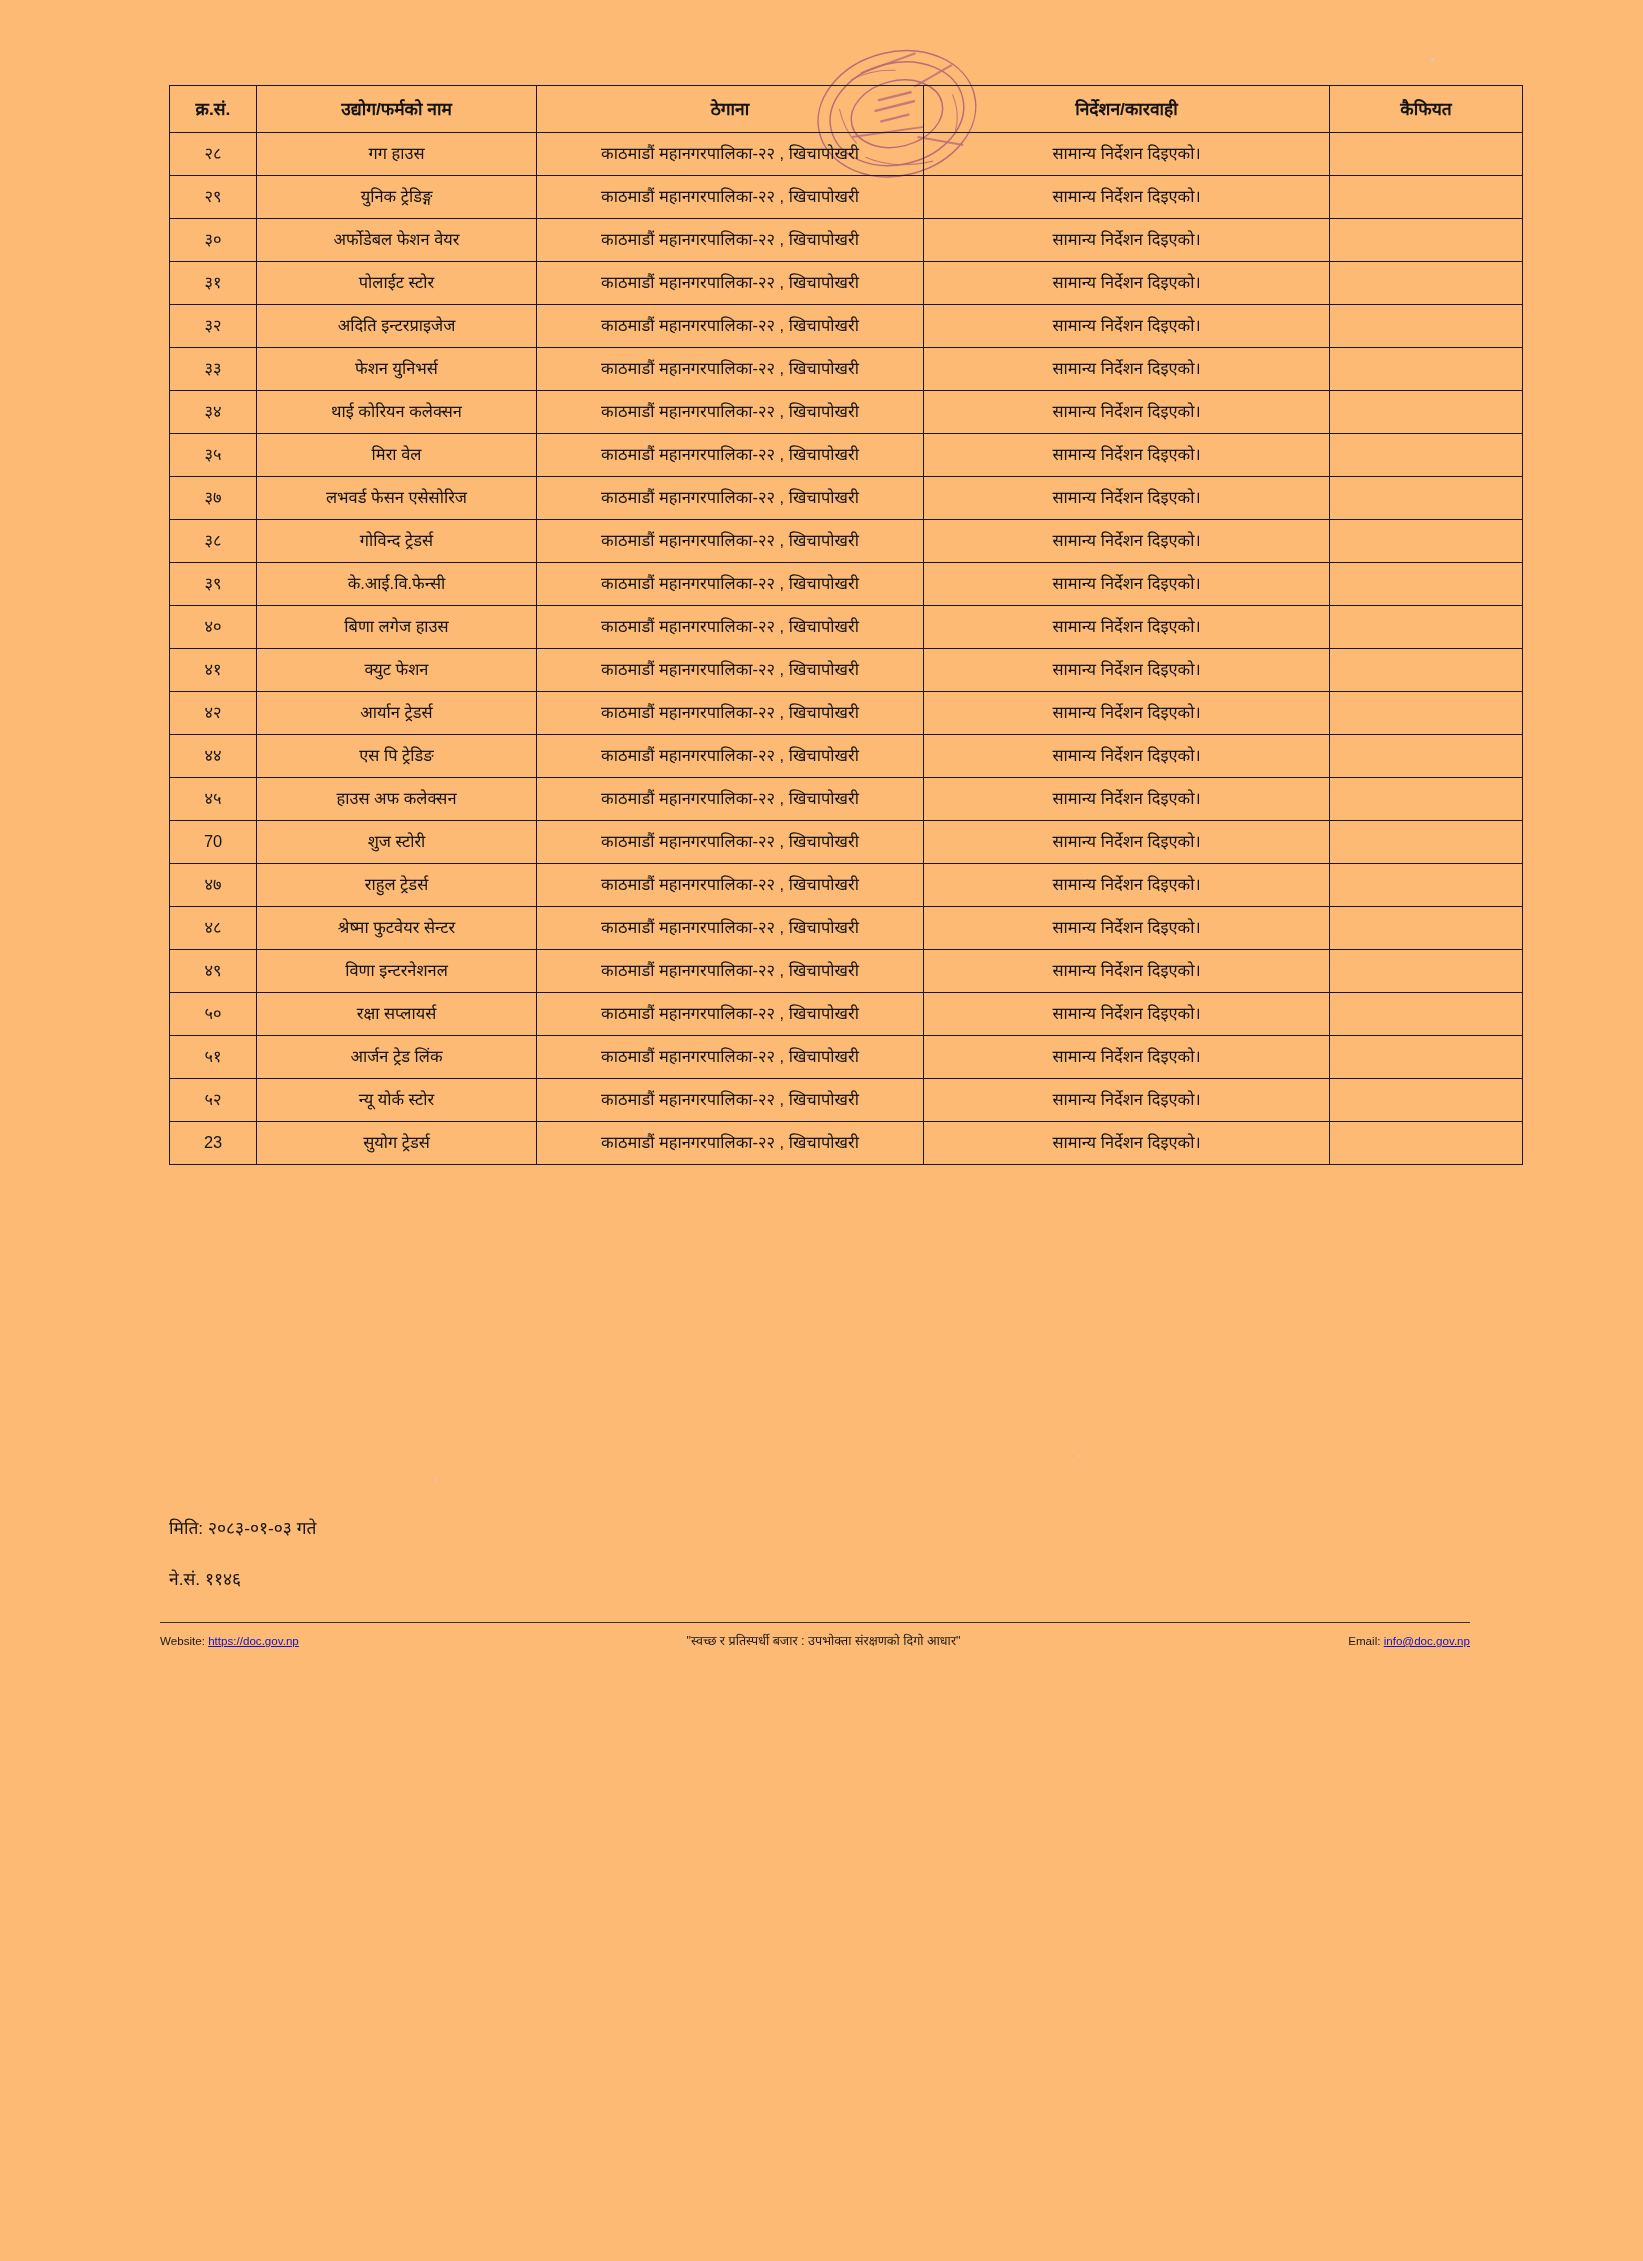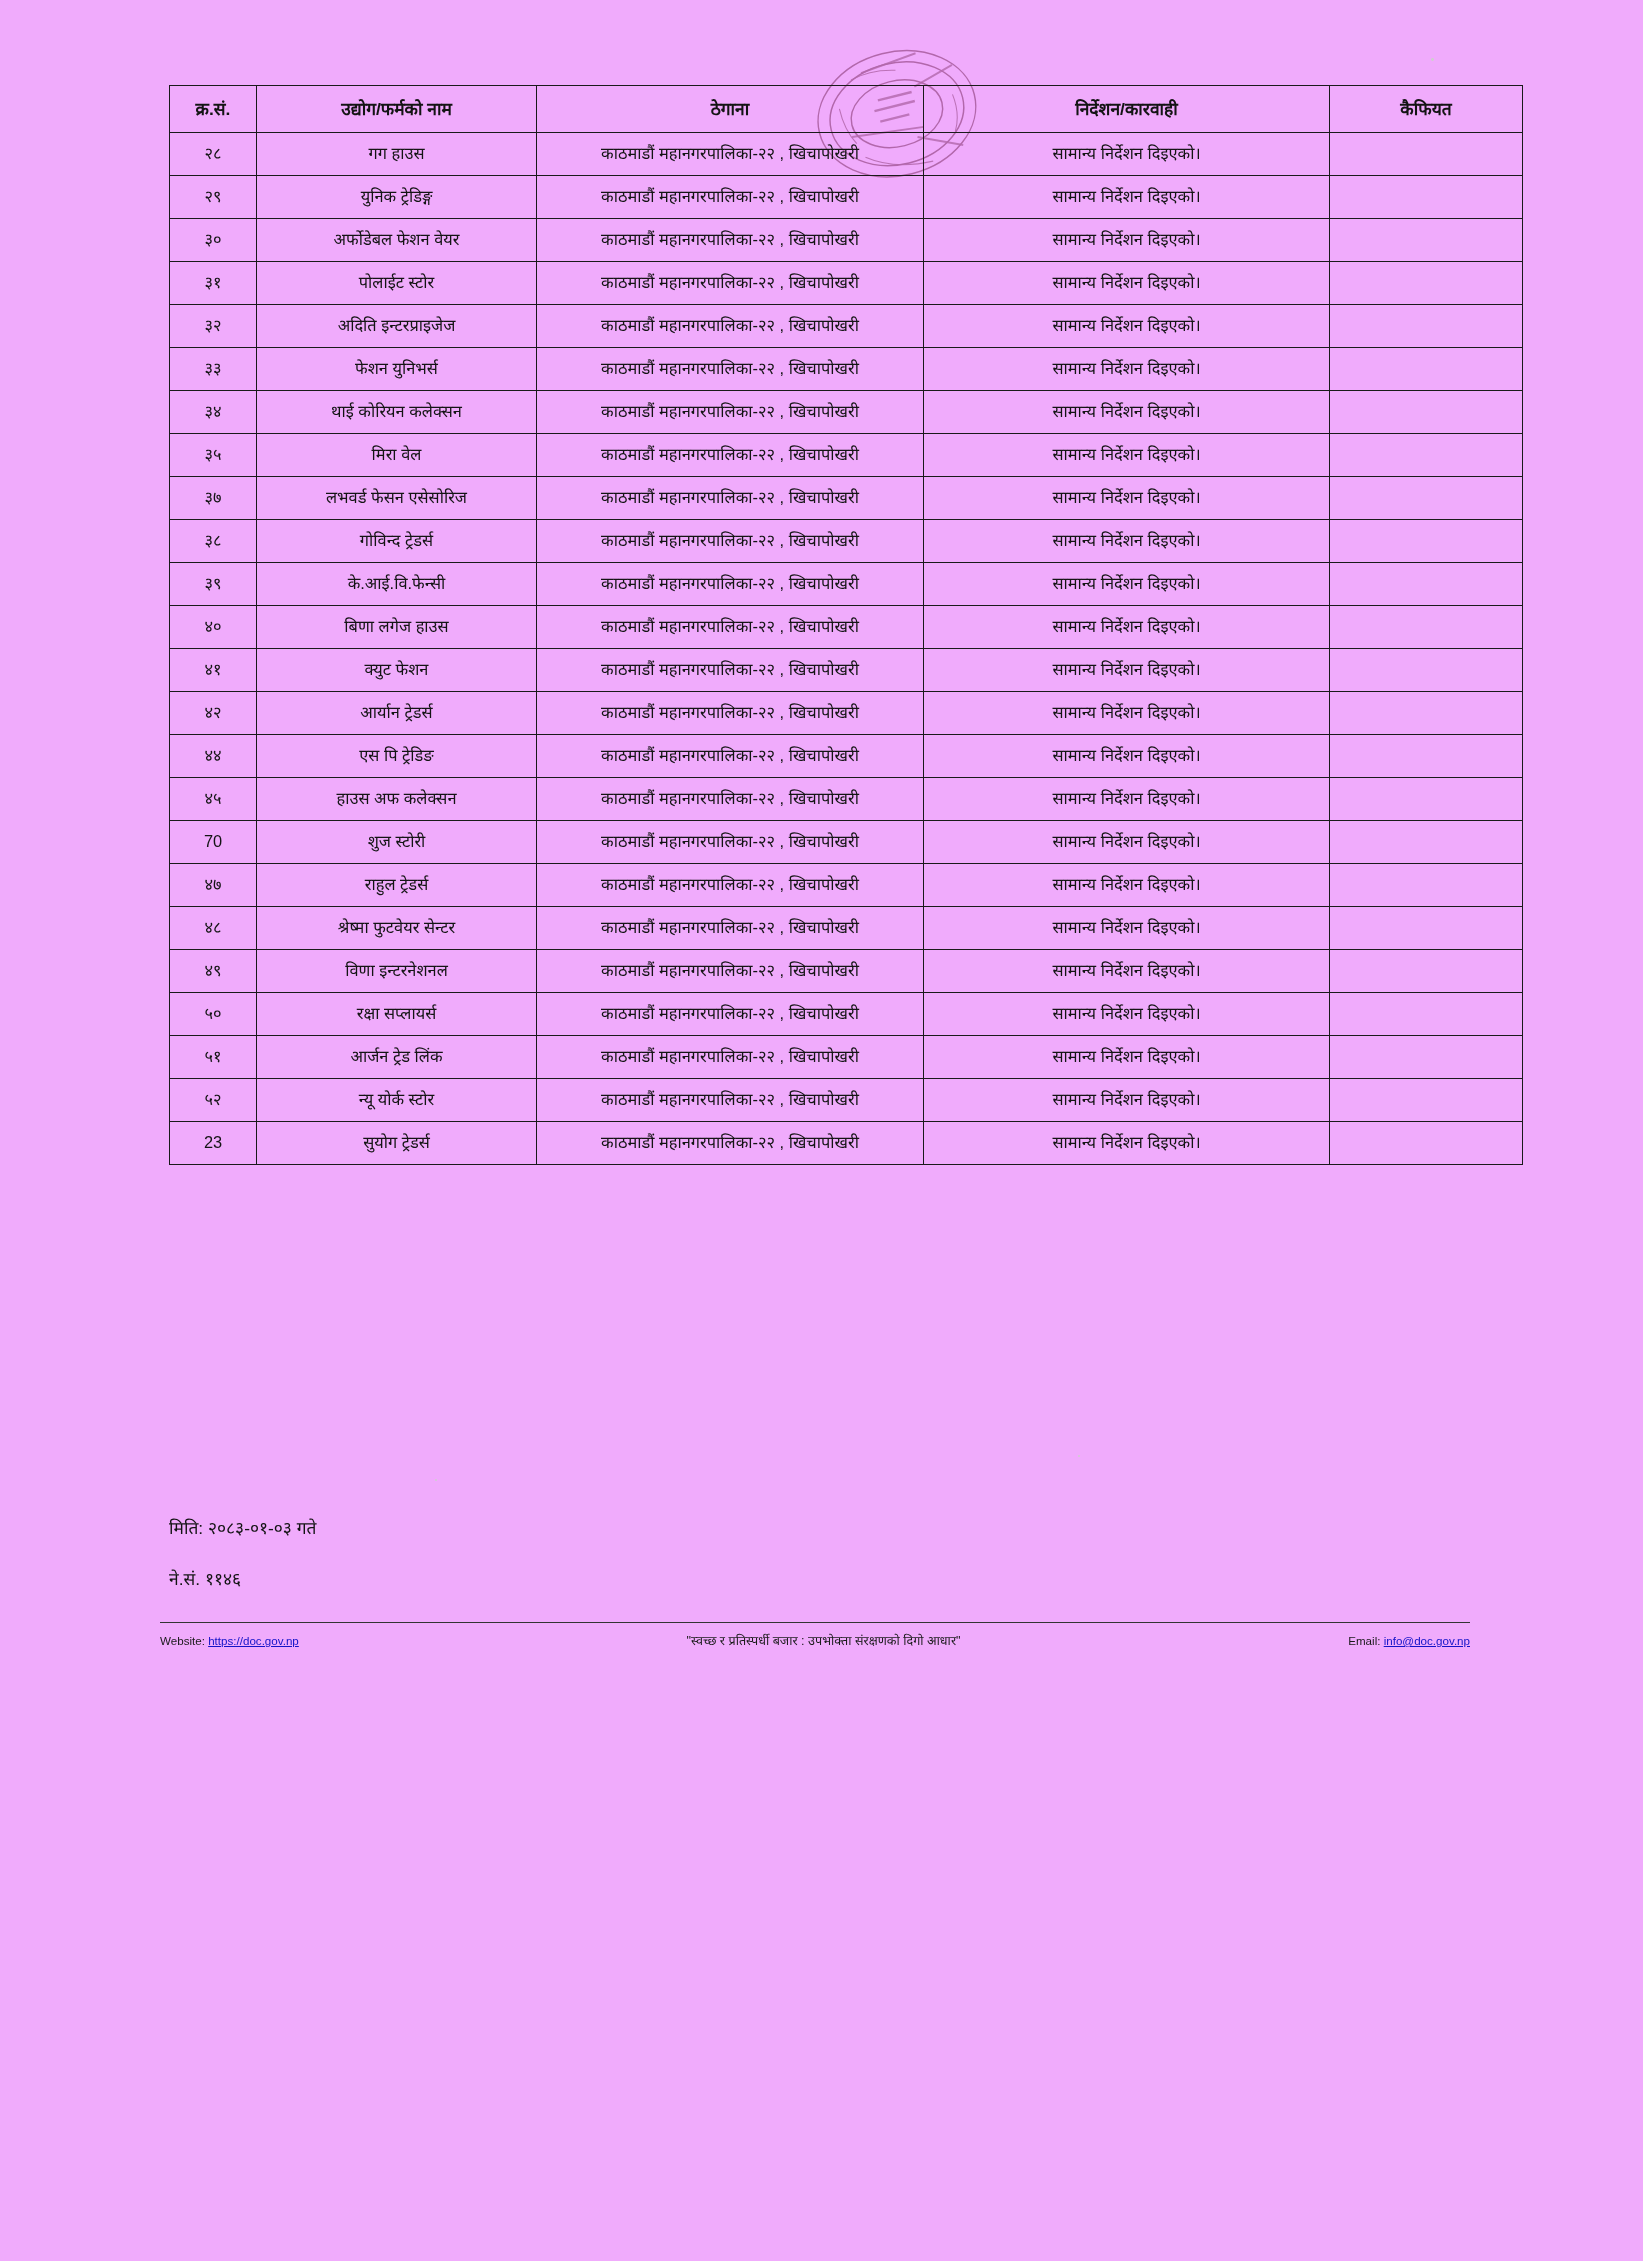--- a/index.html
+++ b/index.html
@@ -13,21 +13,21 @@
     font-family: "Liberation Sans", sans-serif;
     color: #111;
     position: relative;
     overflow: hidden;
   }
   .page {
     position: absolute;
     top: 0; left: 0;
     width: 1644px;
     height: 2261px;
-    background: #f0abfc;
+    background: #fdba74;
   }
   .sheet {
     position: absolute;
     top: 0;
     left: 0;
     width: 1644px;
     height: 2261px;
     box-sizing: border-box;
     padding: 0;
   }

